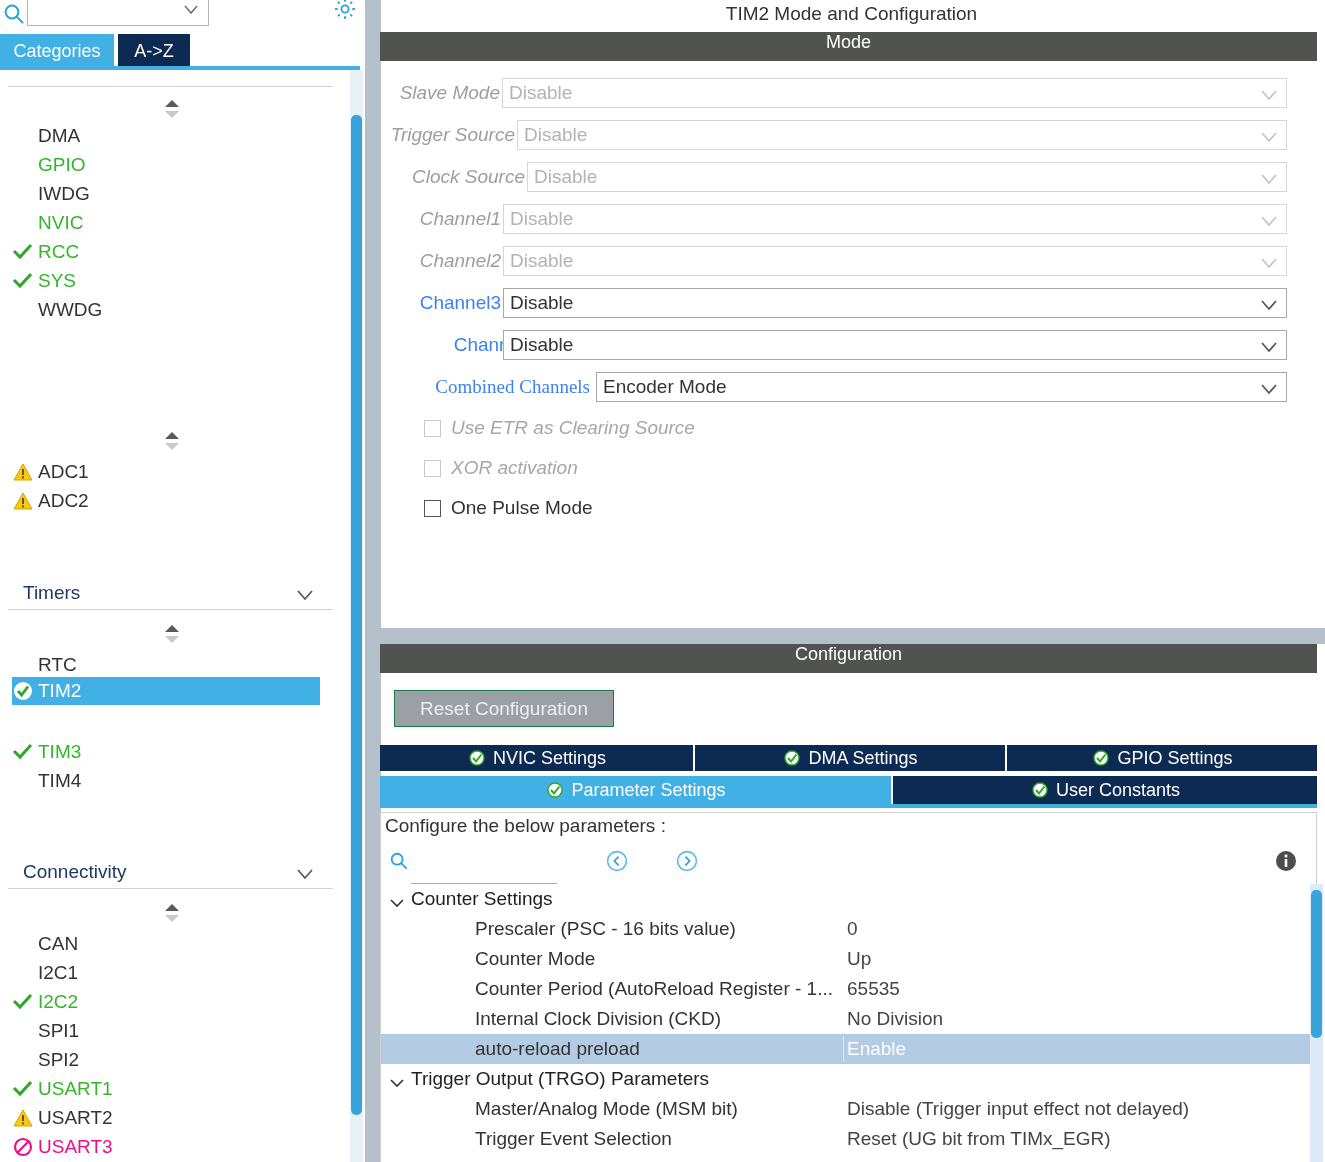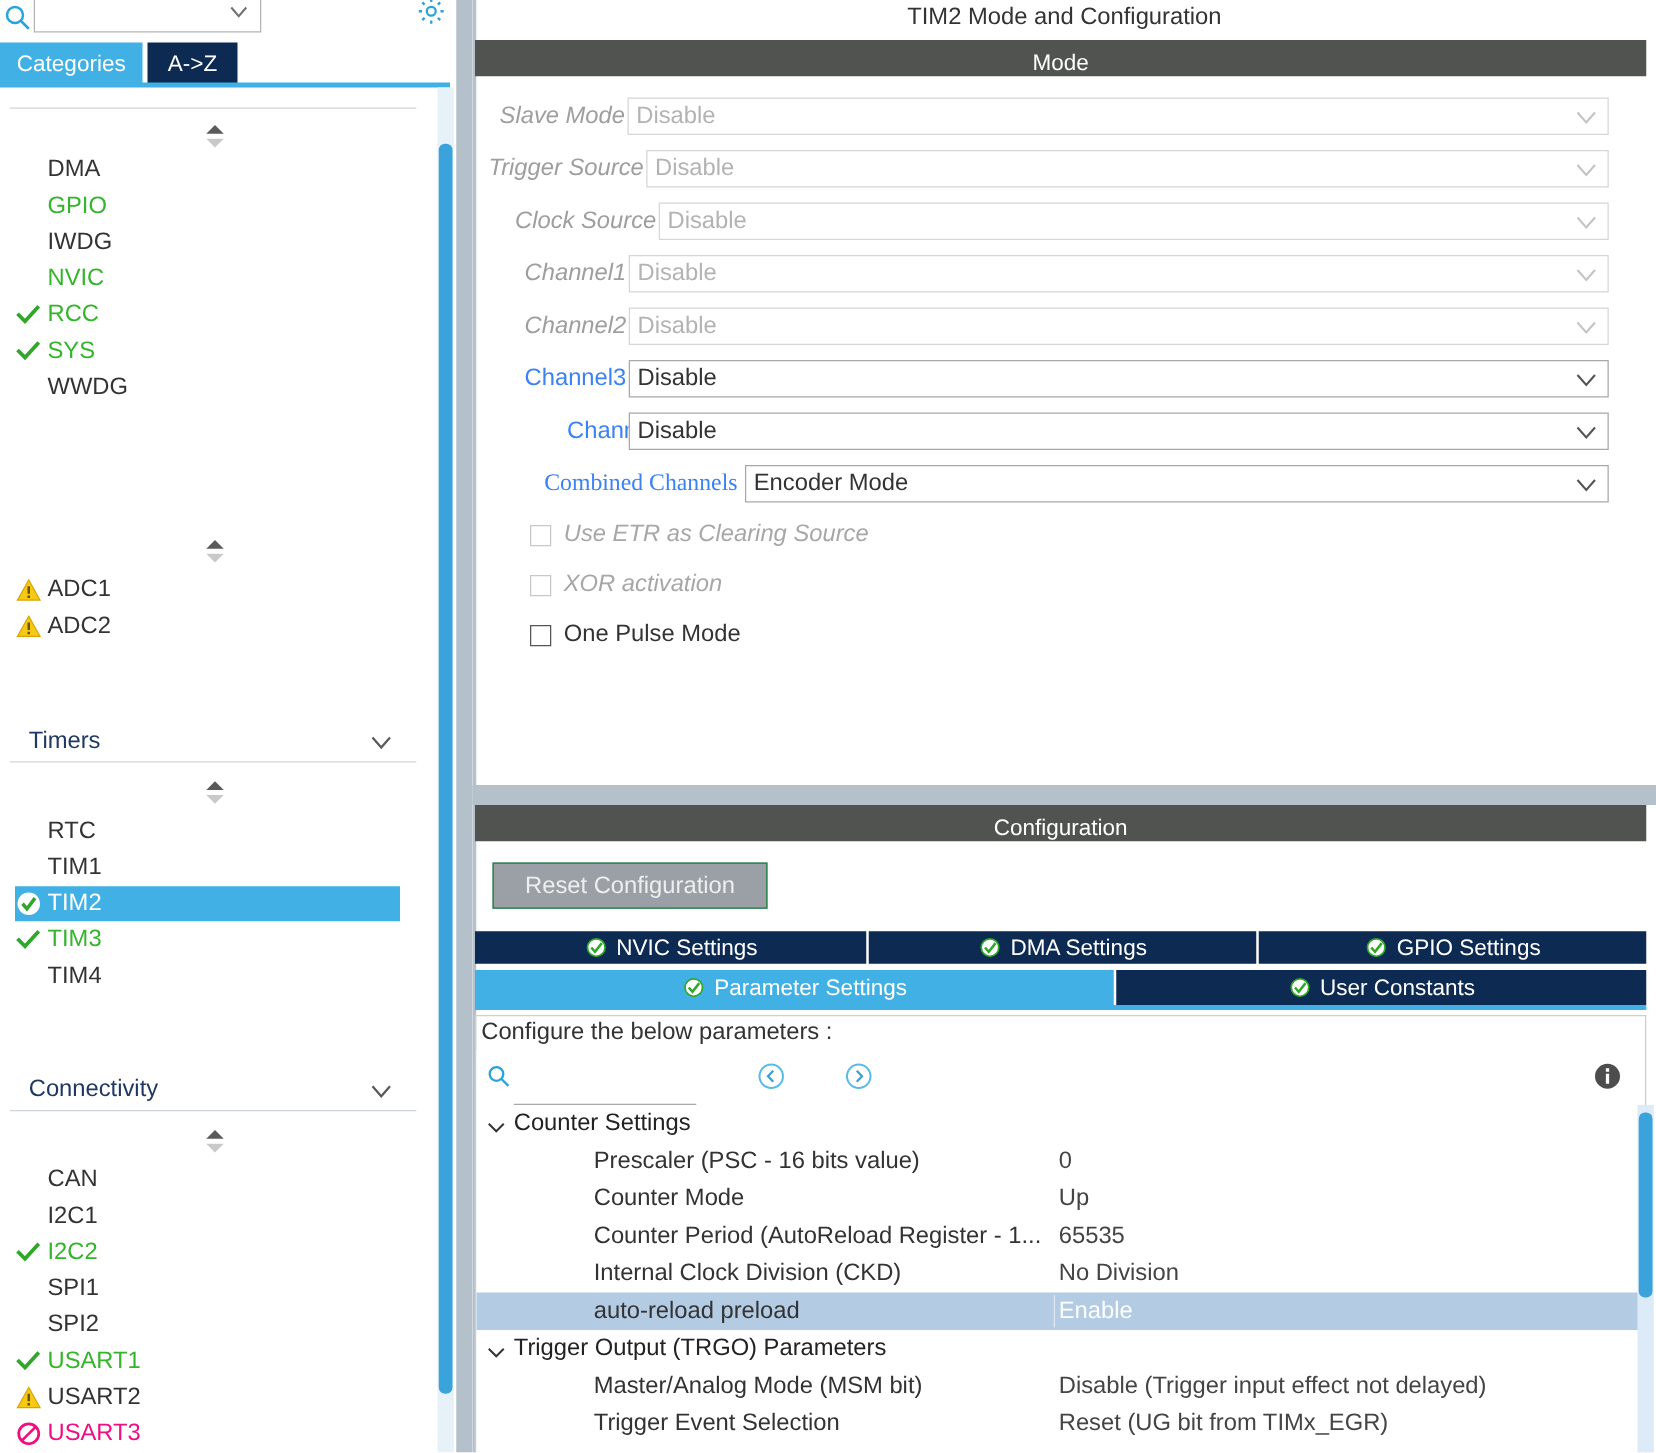--- a/index.html
+++ b/index.html
@@ -109,21 +109,21 @@
     background: #ffffff;
   }
   .main-title {
     position: absolute; left: 0; top: 0; width: 947px; height: 28px;
     display: flex; align-items: center; justify-content: center;
     font-size: 19px; color: #333;
   }
   .band {
     position: absolute; left: 2px; width: 937px; height: 29px;
     background: #515351;
-    display: flex; align-items: flex-end; justify-content: center;
+    display: flex; align-items: flex-start; justify-content: center;
     font-size: 18px; color: #ffffff;
   }
   .band-mode { top: 32px; }
   .band-config { top: 644px; }
 
   
   .mode-panel { position: absolute; left: 0; top: 62px; width: 947px; height: 565px; }
   .row { position: absolute; height: 30px; }
   .row .rlabel {
     position: absolute; right: 0; top: 0; height: 30px; line-height: 30px;
@@ -367,21 +367,21 @@
         </svg>
       </div>
       <div class="item" style="top:581px;">
         <span class="ic"></span>
         <span class="lbl">RTC</span>
       </div>
       <div class="item" style="top:610px;">
         <span class="ic"></span>
         <span class="lbl">TIM1</span>
       </div>
-      <div class="item selected" style="top:639px; left:12px; width:308px;">
+      <div class="item selected" style="top:607px; left:12px; width:308px;">
         <span class="ic">
           <svg width="22" height="20" viewBox="0 0 22 20">
             <circle cx="11" cy="10" r="9" fill="#ffffff"></circle>
             <polyline points="6,10 9.6,14 16,5.5" fill="none" stroke="#2fa82a" stroke-width="2.8"></polyline>
           </svg>
         </span>
         <span class="lbl">TIM2</span>
       </div>
       <div class="item" style="top:668px;">
         <span class="ic">

